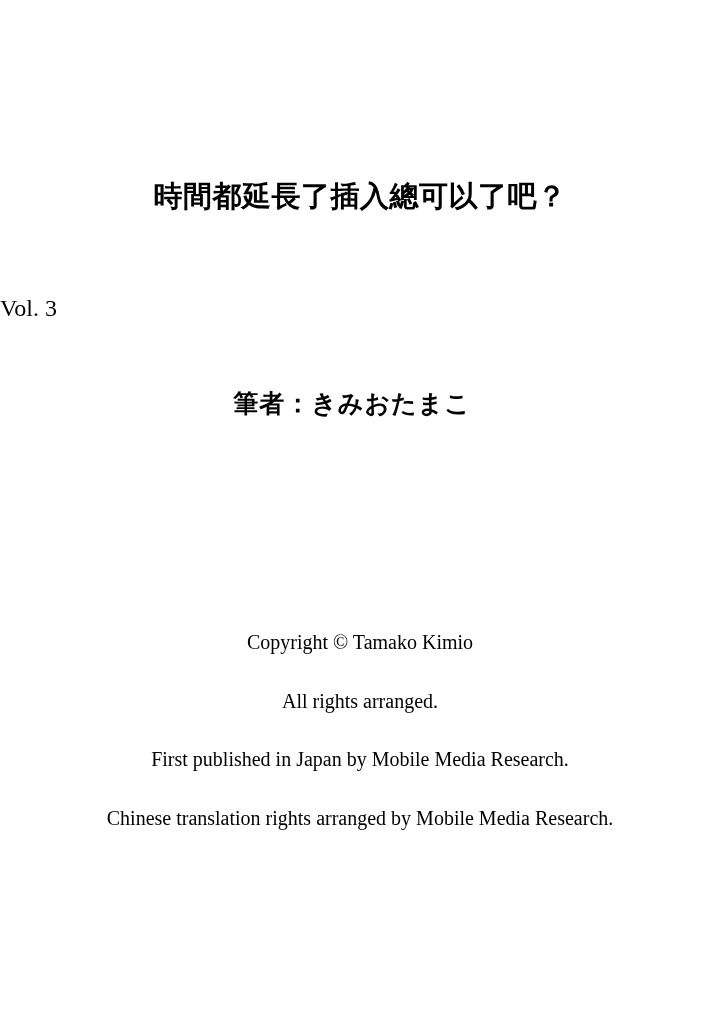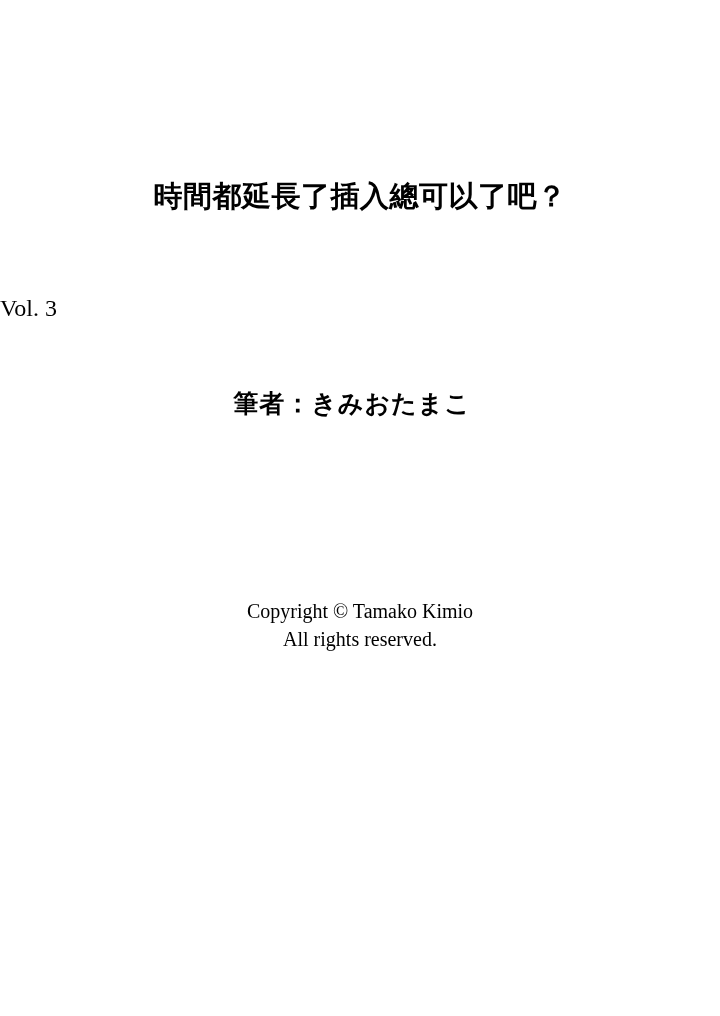--- a/index.html
+++ b/index.html
@@ -68,33 +68,36 @@
     left: 0;
     width: 720px;
     text-align: center;
   }
   .copyright-line {
     font-family: "Liberation Serif", serif;
     font-size: 20px;
     line-height: 27.5px;
     color: #000000;
     white-space: nowrap;
+    margin-top: 31px;
   }
 </style>
 </head>
 <body>
 
 <div class="page">
 
   <div class="title-block">
     <div class="title-line">時間都延長了插入總可以了吧？</div>
   </div>
 
   <div class="volume">Vol. 3</div>
 
   <div class="author">筆者：きみおたまこ</div>
 
   <div class="copyright-block">
     <div class="copyright-line">Copyright © Tamako Kimio</div>
-    <div class="copyright-line">All rights reserved.</div>
+    <div class="copyright-line">All rights arranged.</div>
+    <div class="copyright-line">First published in Japan by Mobile Media Research.</div>
+    <div class="copyright-line">Chinese translation rights arranged by Mobile Media Research.</div>
   </div>
 
 </div>
 
 </body></html>

